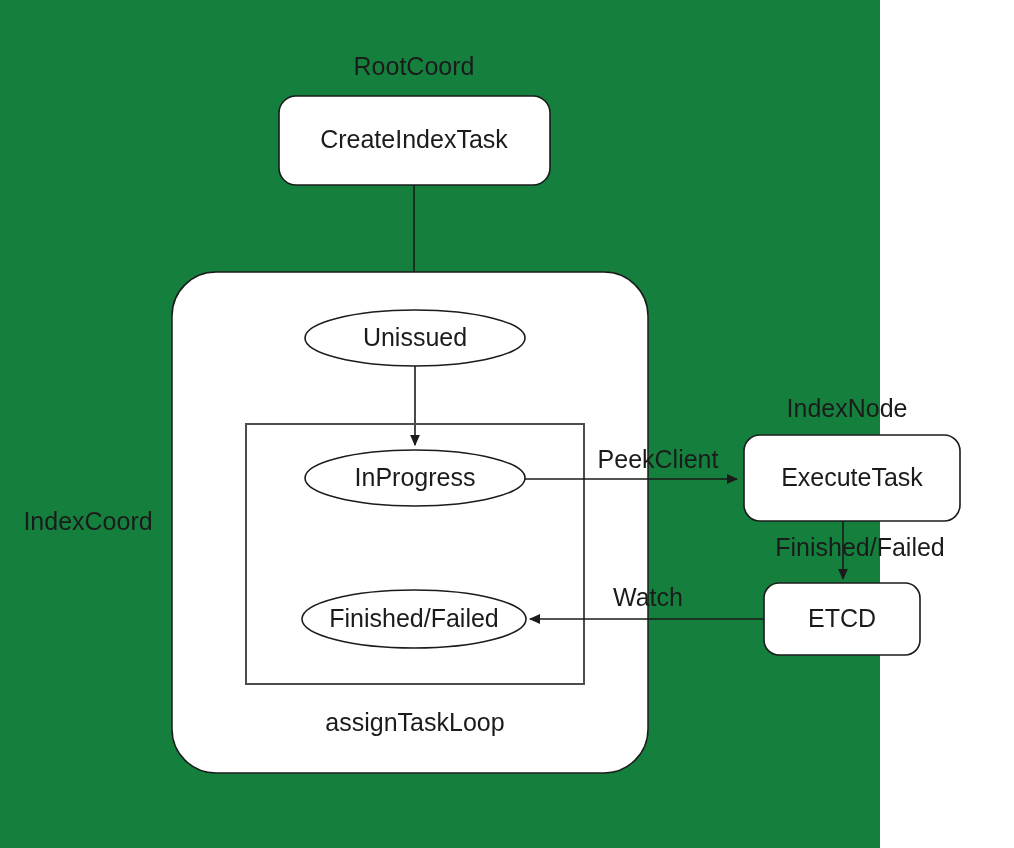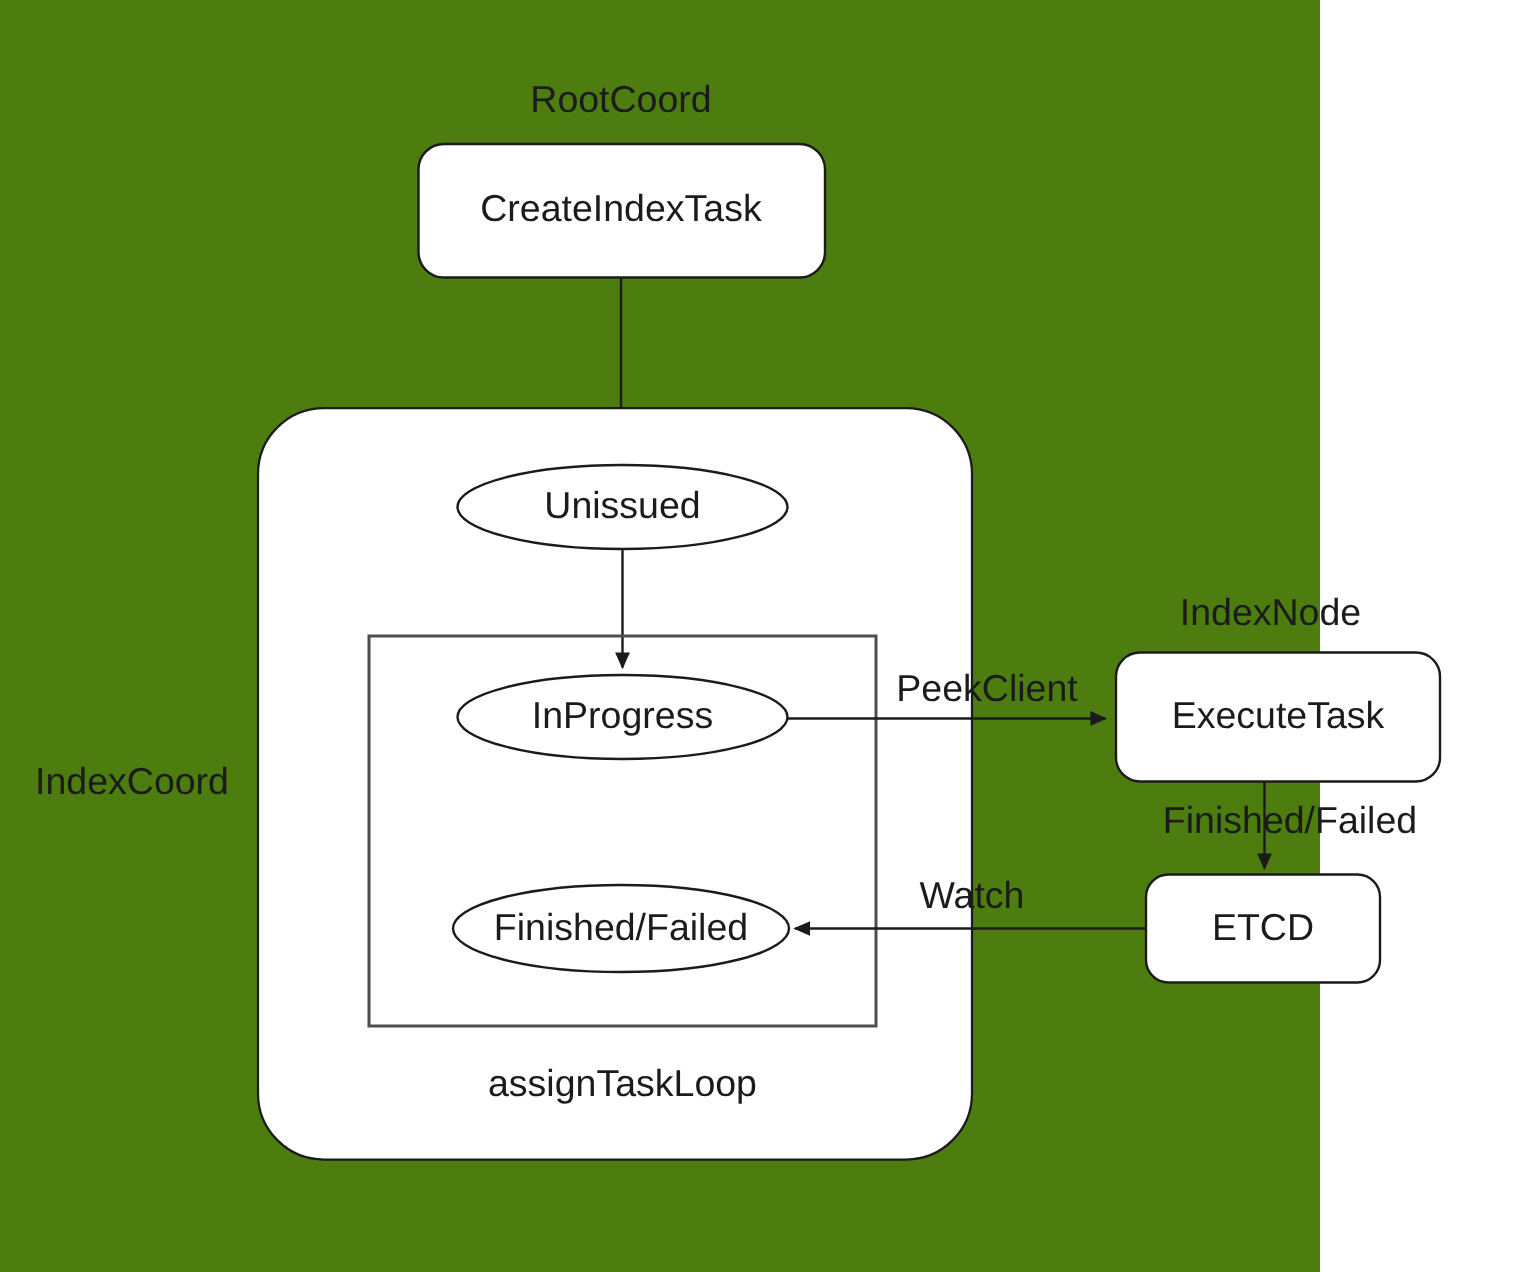--- a/index.html
+++ b/index.html
@@ -10,21 +10,21 @@
   body {
     width: 1014px;
     height: 848px;
     font-family: "Liberation Sans", sans-serif;
     overflow: hidden;
   }
   #diagram-root {
     position: relative;
     width: 880px;
     height: 848px;
-    background: #4d7c0f;
+    background: #15803d;
   }
   svg.diagram {
     display: block;
     width: 1014px;
     height: 848px;
   }
   .shape-stroke {
     fill: #ffffff;
     stroke: #1b1b1b;
     stroke-width: 1.6;

